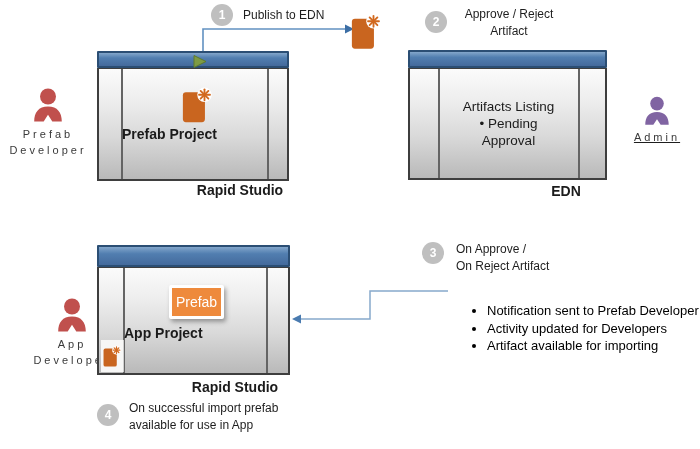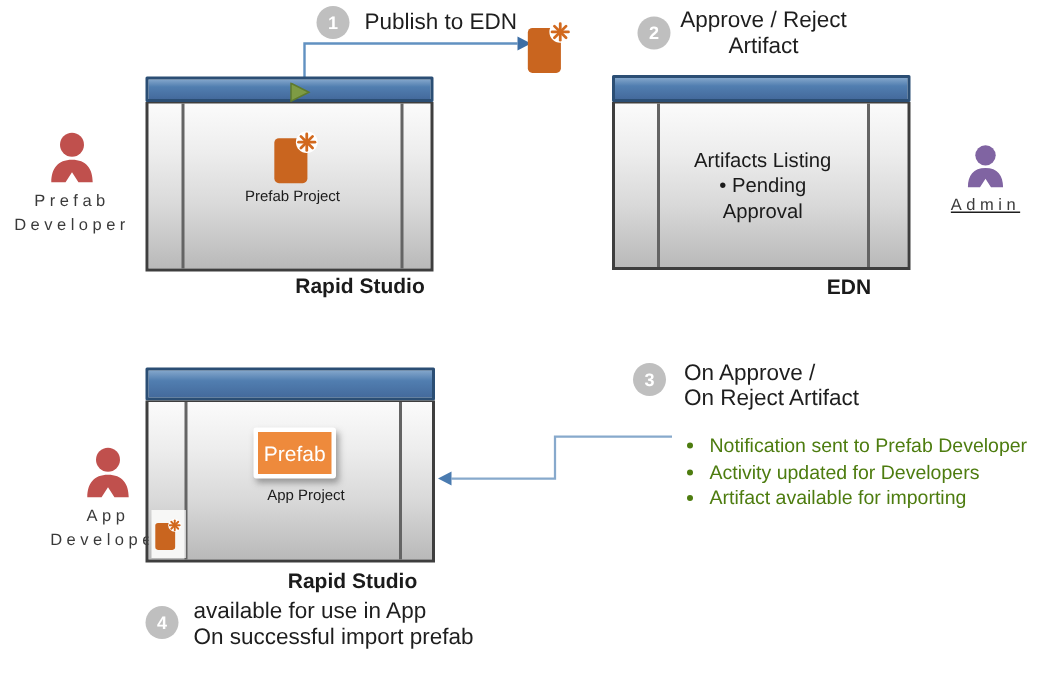--- a/index.html
+++ b/index.html
@@ -18,37 +18,37 @@
   .vline{position:absolute;top:0;bottom:0;width:2px;background:#646464;}
   .caption{position:absolute;font-size:14px;font-weight:600;color:#1b1b1b;text-align:center;}
 
   .play{position:absolute;}
   .doc-icon{position:absolute;}
 
   
   .step-circle{position:absolute;width:22px;height:22px;border-radius:50%;
     background:#bfbfbf;color:#ffffff;font-size:12px;font-weight:600;
     display:flex;align-items:center;justify-content:center;}
-  .step-label{position:absolute;font-size:15px;line-height:16.5px;color:#1e1e1e;white-space:nowrap;}
+  .step-label{position:absolute;font-size:12px;line-height:16.5px;color:#1e1e1e;white-space:nowrap;}
   .step-label.center{text-align:center;}
 
   
   .actor{position:absolute;text-align:center;}
   .actor-label{font-size:11px;letter-spacing:3px;color:#3a3a3a;line-height:16px;white-space:nowrap;}
 
   
-  .project-label{position:absolute;font-size:10px;color:#1b1b1b;text-align:center;white-space:nowrap;}
+  .project-label{position:absolute;font-size:14px;color:#1b1b1b;white-space:nowrap;font-weight:bold;}
   .edn-lines{position:absolute;font-size:13.5px;line-height:17px;color:#1b1b1b;text-align:center;}
   .badge{position:absolute;box-sizing:border-box;background:#ee8a3c;border:3px solid #ffffff;
     border-radius:2px;box-shadow:2px 3px 4px rgba(90,90,90,.55);
     color:#ffffff;font-size:14px;display:flex;align-items:center;justify-content:center;}
   .white-cell{position:absolute;background:#f7f7f6;border-right:1px solid #cfcfcf;}
 
   
-  .notes{position:absolute;margin:4px;padding-left:17px;font-size:13px;line-height:17px;color:#4d7c0f;}
+  .notes{position:absolute;margin:18px;padding-left:17px;font-size:13px;line-height:17px;color:#000000;}
   .notes li{margin:0 0 0.5px 0;list-style:disc;}
 
   .arrows{position:absolute;left:0;top:0;pointer-events:none;}
 </style>
 </head>
 <body>
 
 <div class="canvas">
 
   <svg class="arrows" width="700" height="449" viewBox="0 0 700 449">
@@ -171,17 +171,17 @@
         </g>
       </svg>
       <div class="badge" style="left:70px;top:17px;width:55px;height:34px;">Prefab</div>
       <div class="project-label" style="left:25px;width:160px;top:57px;">App Project</div>
     </div>
   </div>
   <div class="caption" style="left:175px;top:379px;width:120px;">Rapid Studio</div>
 
   <div class="step-circle" style="left:97px;top:404px;">4</div>
   <div class="step-label" style="left:129px;top:400px;">
+    <div>On successful import prefab</div>
     <div>available for use in App</div>
-    <div>On successful import prefab</div>
   </div>
 
 </div>
 
 </body></html>

